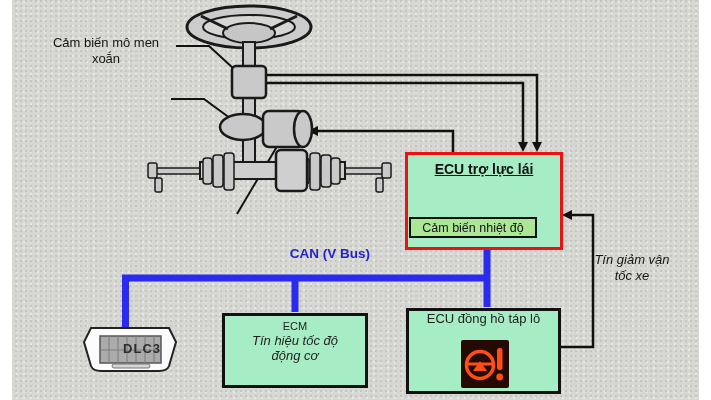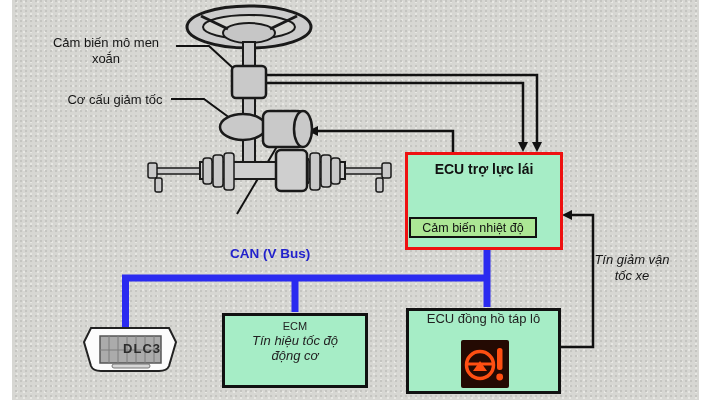--- a/index.html
+++ b/index.html
@@ -11,25 +11,25 @@
       radial-gradient(circle at 1px 1px,#c5c5c1 0 1px,transparent 1.6px),
       radial-gradient(circle at 3px 2px,#e7e7e3 0 1px,transparent 1.6px);
     background-size:5px 5px,7px 6px;
   }
   .edge{position:absolute;top:0;height:400px;background:#ffffff;}
   .edge.left{left:0;width:12px;}
   .edge.right{left:699px;width:12px;}
   svg.linework{position:absolute;left:0;top:0;width:711px;height:400px;}
   .lbl{position:absolute;font-size:13px;line-height:1.22;color:#151515;text-align:center;}
   .lbl.italic{font-style:italic;}
-  .can-label{position:absolute;left:230px;top:246px;width:140px;text-align:left;
+  .can-label{position:absolute;left:230px;top:246px;width:140px;text-align:right;
     font-size:13.5px;font-weight:bold;color:#2222cc;}
   .box{position:absolute;box-sizing:border-box;background:#a6edc6;}
   .ecu-box{left:405px;top:152px;width:158px;height:98px;border:3px solid #ee1111;}
-  .ecu-box .title{margin-top:6px;text-align:center;font-size:14px;font-weight:bold;color:#111;}
+  .ecu-box .title{margin-top:6px;text-align:center;font-size:14px;font-weight:bold;color:#111;text-decoration:underline;}
   .temp-box{position:absolute;left:1px;top:62px;width:128px;height:21px;box-sizing:border-box;
     background:#ace795;border:2px solid #111;display:flex;align-items:center;justify-content:center;
     font-size:12.5px;color:#111;}
   .ecm-box{left:222px;top:313px;width:146px;height:75px;border:3px solid #111;}
   .ecm-box .title{margin-top:4px;text-align:center;font-size:11px;color:#222;}
   .ecm-box .sub{margin-top:1px;padding:0 24px;text-align:center;font-size:13px;font-style:italic;color:#222;}
   .cluster-box{left:406px;top:308px;width:155px;height:86px;border:3px solid #111;}
   .cluster-box .title{text-align:center;font-size:13px;color:#222;}
   .warn-icon{position:absolute;left:52px;top:29px;width:48px;height:48px;}
   .dlc3-label{position:absolute;left:100px;top:341px;width:61px;text-align:right;
@@ -107,21 +107,20 @@
 
     <g>
       <path d="M91,328 L169,328 L176,342 L169,366 Q167,371 159,371 L101,371 Q93,371 91,366 L84,342 Z" fill="#fcfcfc" stroke="#222" stroke-width="2"></path>
       <rect x="100" y="336" width="61" height="27" fill="#ababab" stroke="#555" stroke-width="1.5"></rect>
       <path d="M109,336 V363 M118,336 V363 M127,336 V363 M136,336 V363 M145,336 V363 M154,336 V363 M100,350 H161" stroke="#7d7d7d" stroke-width="1"></path>
       <rect x="112" y="364" width="38" height="4" rx="2" fill="#d6d6d6" stroke="#777" stroke-width="1"></rect>
     </g>
   </svg>
 
   <div class="lbl" style="left:42px;top:35px;width:128px;">Cảm biến mô men xoắn</div>
-  <div class="lbl" style="left:55px;top:92px;width:120px;">Cơ cấu giảm tốc</div>
   <div class="can-label">CAN (V Bus)</div>
   <div class="lbl italic" style="left:592px;top:252px;width:80px;">Tín giảm vận tốc xe</div>
 
   <div class="box ecu-box">
     <div class="title">ECU trợ lực lái</div>
     <div class="temp-box">
       <span>Cảm biến nhiệt độ</span>
     </div>
   </div>
 

